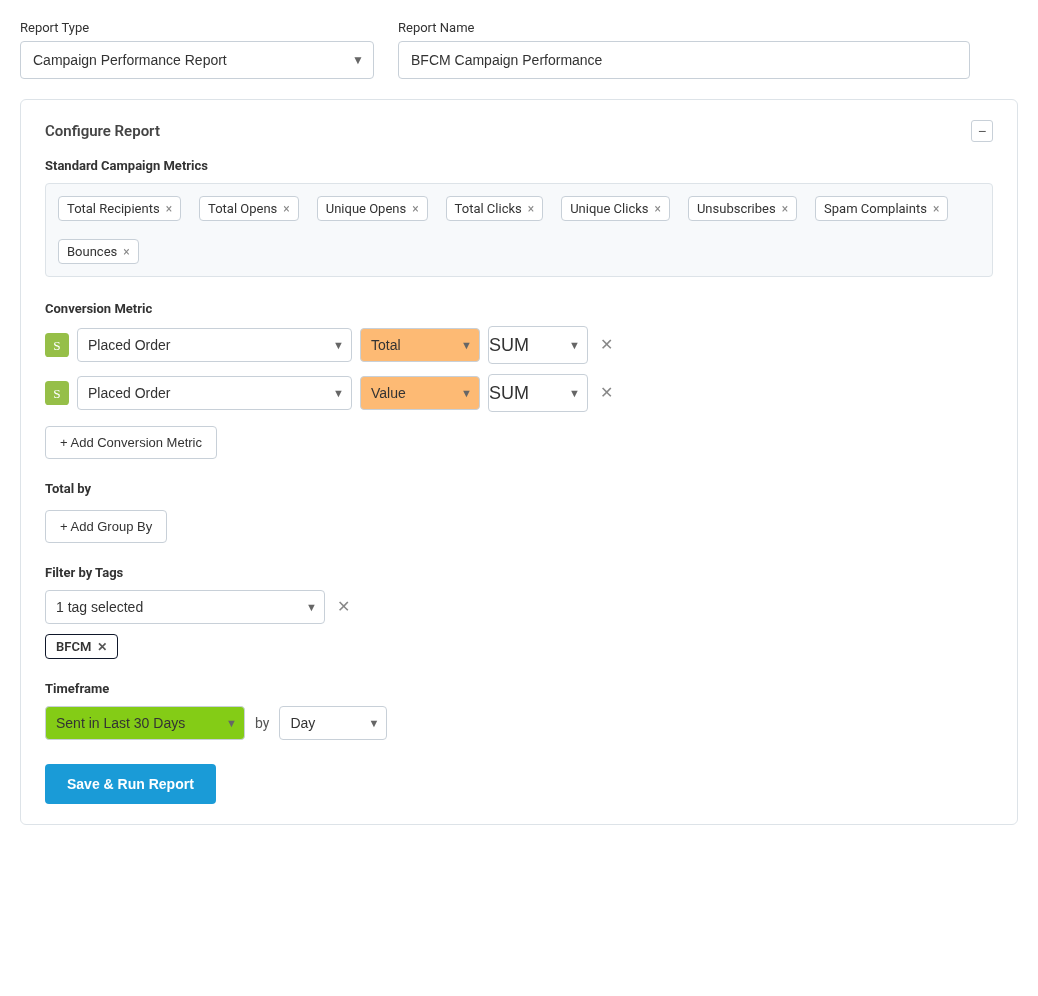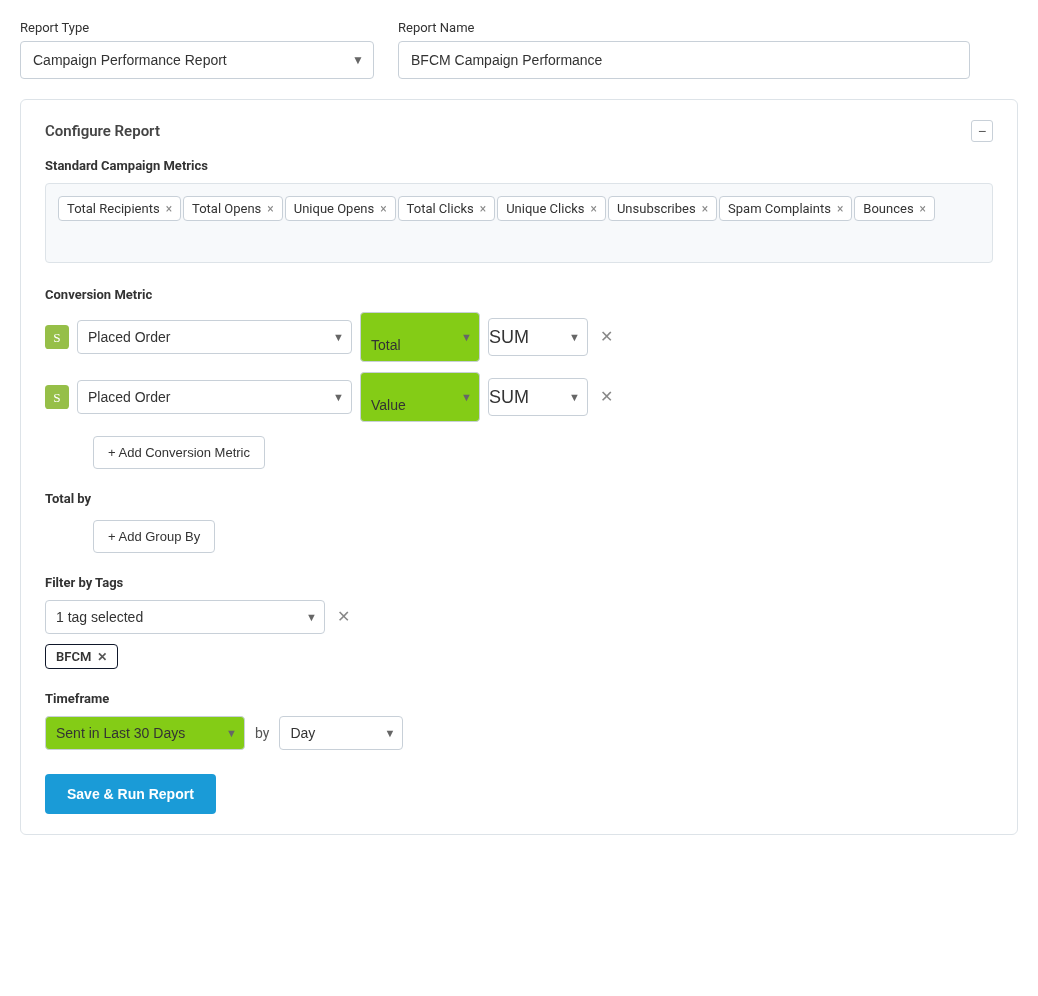--- a/index.html
+++ b/index.html
@@ -111,21 +111,21 @@
     }
 
     .tags-area {
       border: 1px solid #dde3e8;
       border-radius: 4px;
       padding: 12px;
       background: #f7f9fb;
       min-height: 80px;
       display: flex;
       flex-wrap: wrap;
-      gap: 2px;
+      gap: 18px;
       align-content: flex-start;
       margin-bottom: 24px;
     }
 
     .metric-tag {
       display: inline-flex;
       align-items: center;
       gap: 4px;
       border: 1px solid #c8d0d8;
       border-radius: 4px;
@@ -172,24 +172,24 @@
       cursor: pointer;
       outline: none;
       width: 275px;
     }
 
     .conv-type-select {
       appearance: none;
       -webkit-appearance: none;
       border: 1px solid #c8d0d8;
       border-radius: 4px;
-      padding: 24px 30px 8px 10px;
-      font-size: 14px;
-      color: #333;
-      background: #84cc16;
+      padding: 8px 30px 8px 10px;
+      font-size: 14px;
+      color: #333;
+      background: #fdba74;
       cursor: pointer;
       outline: none;
       width: 120px;
     }
 
     .conv-agg-select {
       appearance: none;
       -webkit-appearance: none;
       border: 1px solid #c8d0d8;
       border-radius: 4px;
@@ -225,21 +225,20 @@
       align-items: center;
       gap: 4px;
       border: 1px solid #c8d0d8;
       border-radius: 4px;
       padding: 8px 14px;
       background: #fff;
       font-size: 13px;
       color: #333;
       cursor: pointer;
       margin-top: 4px;
-      margin-left: 48px;
     }
 
     .tags-filter-row {
       display: flex;
       align-items: center;
       gap: 8px;
       margin-bottom: 10px;
     }
 
     .tags-filter-select {
@@ -306,21 +305,21 @@
       appearance: none;
       -webkit-appearance: none;
       border: 1px solid #c8d0d8;
       border-radius: 4px;
       padding: 8px 30px 8px 10px;
       font-size: 14px;
       color: #333;
       background: #fff;
       cursor: pointer;
       outline: none;
-      width: 124px;
+      width: 108px;
     }
 
     .save-run-btn {
       background: #1a9bd7;
       color: #fff;
       border: none;
       border-radius: 4px;
       padding: 12px 22px;
       font-size: 14px;
       font-weight: 600;

